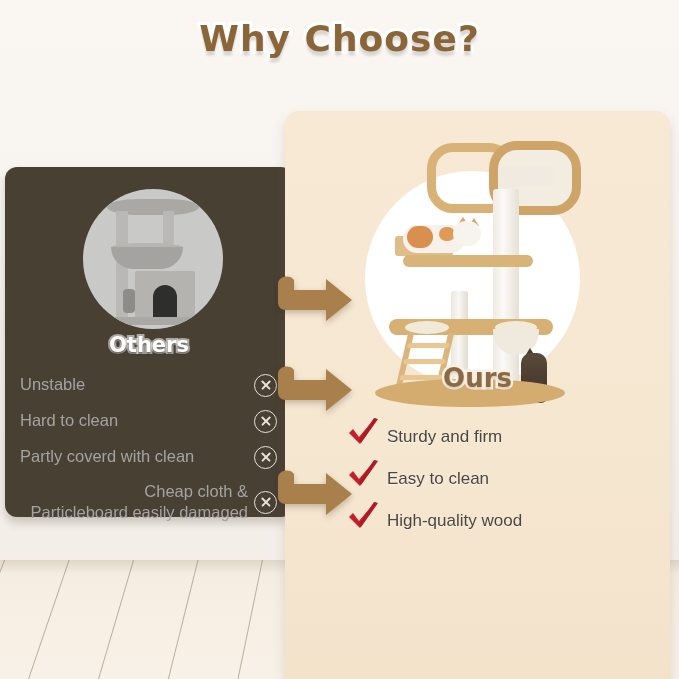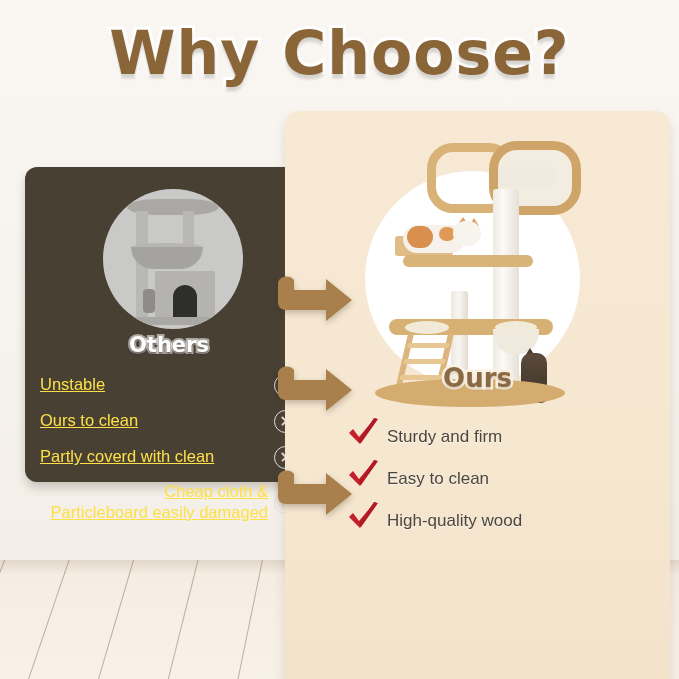--- a/index.html
+++ b/index.html
@@ -26,34 +26,33 @@
     transform-origin:top center;
   }
   .floor-shadow{
     position:absolute;left:0;top:560px;width:679px;height:14px;
     background:linear-gradient(180deg,rgba(120,100,80,.16),rgba(120,100,80,0));
   }
 
   
   .title{
     position:absolute;left:0;top:18px;width:679px;text-align:center;
-    font-size:60px;font-weight:bold;letter-spacing:1px;
+    font-size:36px;font-weight:bold;letter-spacing:1px;
     color:#8a6538;
     font-family:"DejaVu Sans",sans-serif;
     -webkit-text-stroke:6px #ffffff;
     paint-order:stroke fill;
     text-shadow:0 4px 3px rgba(60,45,30,.22);
   }
 
   
   .panel-others{
-    position:absolute;left:5px;top:167px;width:288px;height:315px;
+    position:absolute;left:5px;top:167px;width:288px;height:350px;
     background:#494034;border-radius:12px;
     box-shadow:0 6px 10px rgba(60,45,30,.22);
-    margin-left:20px;
   }
   .panel-ours{
     position:absolute;left:285px;top:111px;width:385px;height:600px;
     background:linear-gradient(180deg,#f7e9d4 0%,#f6e7d1 55%,#f3e2ca 100%);
     border-radius:14px;
     box-shadow:0 6px 12px rgba(110,85,60,.18);
   }
 
   
   .others-photo{
@@ -81,23 +80,22 @@
   }
 
   
   .others-list{position:absolute;left:0;top:200px;width:288px;}
   .o-row{
     position:relative;height:36px;display:flex;align-items:center;
     padding-left:15px;padding-right:16px;
   }
   .o-row.tall{height:54px;align-items:center;}
   .o-text{
-    flex:1;color:#fde047;font-size:16.5px;line-height:1.28;
+    flex:1;color:#a3a3a3;font-size:16.5px;line-height:1.28;
     font-family:"Liberation Sans",sans-serif;
-    text-decoration:underline;
   }
   .o-text .l2{display:block;text-align:right;}
   .x-icon{
     width:21px;height:21px;border-radius:50%;
     border:1.7px solid #e6e2da;position:relative;flex:none;margin-left:6px;
   }
   .x-icon:before,.x-icon:after{
     content:"";position:absolute;left:50%;top:50%;width:12px;height:1.7px;
     background:#e6e2da;border-radius:1px;
   }
@@ -249,21 +247,21 @@
     </div>
 
     <div class="others-label">Others</div>
 
     <div class="others-list">
       <div class="o-row">
         <span class="o-text">Unstable</span>
         <span class="x-icon"></span>
       </div>
       <div class="o-row">
-        <span class="o-text">Ours to clean</span>
+        <span class="o-text">Hard to clean</span>
         <span class="x-icon"></span>
       </div>
       <div class="o-row">
         <span class="o-text">Partly coverd with clean</span>
         <span class="x-icon"></span>
       </div>
       <div class="o-row tall">
         <span class="o-text">
           <span class="l2">Cheap cloth &amp;</span>
           <span class="l2">Particleboard easily damaged</span>

